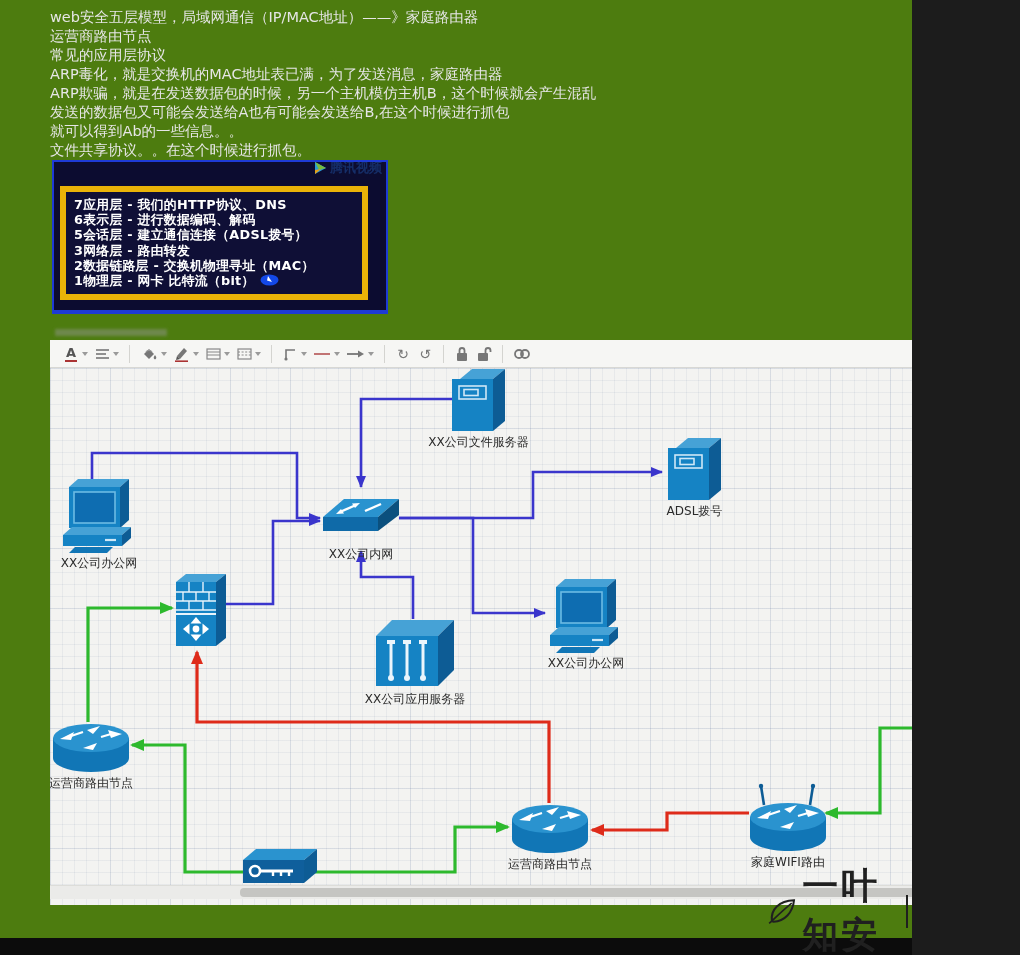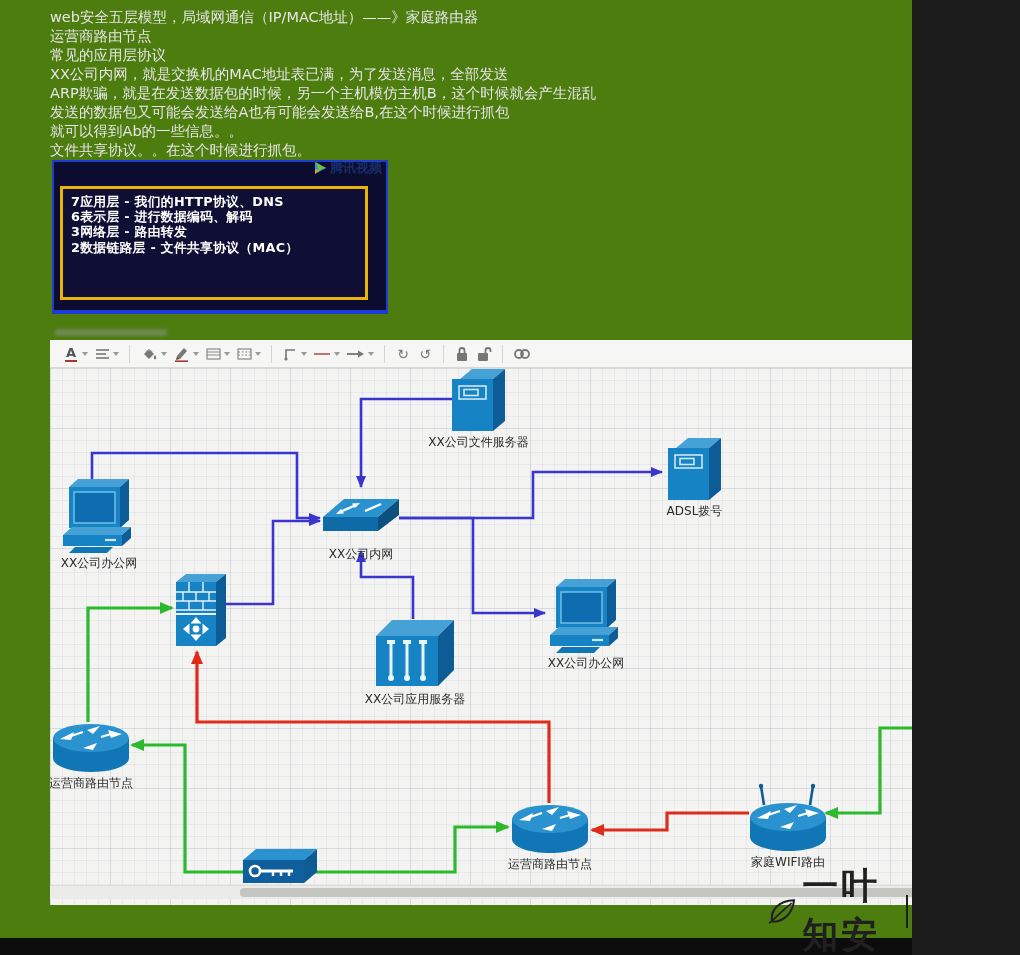--- a/index.html
+++ b/index.html
@@ -6,21 +6,21 @@
     font-family:"DejaVu Sans","Liberation Sans",sans-serif;}
   #stage{position:relative;width:912px;height:955px;background:#4d7c0f;overflow:hidden;}
 
   
   .notes{position:absolute;left:50px;top:8px;width:660px;color:#e6e6e6;font-size:14.5px;line-height:19px;white-space:nowrap;}
   .note-line{height:19px;}
 
   
   .osi{position:absolute;left:52px;top:160px;width:332px;height:148px;background:#0c0c30;
        border:2px solid #1e3bd6;border-bottom-width:4px;overflow:hidden;}
-  .osi-inner{position:absolute;left:6px;top:24px;width:308px;height:114px;border:3px solid #eab308;
+  .osi-inner{position:absolute;left:6px;top:24px;width:308px;height:114px;border:6px solid #eab308;
        background:rgba(25,25,70,.25);padding:5px 0 0 8px;box-sizing:border-box;}
   .osi-line{color:#fff;font-size:12.8px;font-weight:bold;line-height:15.2px;letter-spacing:.3px;white-space:nowrap;}
   .osi-cursor{display:inline-block;vertical-align:middle;margin-left:5px;}
   .watermark{position:absolute;top:-3px;right:4px;display:flex;align-items:center;gap:3px;
        color:#16306b;font-size:13px;font-weight:bold;filter:blur(.4px);opacity:.95;}
 
   
   .editor{position:absolute;left:50px;top:326px;width:970px;height:579px;}
   .title-smudge{position:absolute;left:5px;top:3px;width:112px;height:7px;background:rgba(150,150,150,.45);filter:blur(1.6px);}
   .toolbar{position:absolute;left:0;top:14px;width:970px;height:28px;background:#f6f6f4;border-bottom:1px solid #d8d8d4;
@@ -73,41 +73,46 @@
 </style>
 </head>
 <body>
 
 <div id="stage">
 
   <div class="notes" id="notes">
       <div class="note-line">web安全五层模型，局域网通信（IP/MAC地址）——》家庭路由器</div>
       <div class="note-line">运营商路由节点</div>
       <div class="note-line">常见的应用层协议</div>
-      <div class="note-line">XX公司内网，就是交换机的MAC地址表已满，为了发送消息，全部发送</div>
+      <div class="note-line">ARP毒化，就是交换机的MAC地址表已满，为了发送消息，家庭路由器</div>
       <div class="note-line">ARP欺骗，就是在发送数据包的时候，另一个主机模仿主机B，这个时候就会产生混乱</div>
       <div class="note-line">发送的数据包又可能会发送给A也有可能会发送给B,在这个时候进行抓包</div>
       <div class="note-line">就可以得到Ab的一些信息。。</div>
       <div class="note-line">文件共享协议。。在这个时候进行抓包。</div>
     </div>
 
   <div class="osi">
     <div class="watermark">
       <svg width="13" height="14" viewBox="0 0 13 14">
         <path d="M1,1 L12,7 L1,13 Z" fill="#2aa3e0"></path>
         <path d="M1,1 L12,7 L5,9 Z" fill="#7ec540"></path>
         <path d="M1,9 L7,8 L1,13 Z" fill="#f0a818"></path>
       </svg>
       <span>腾讯视频</span>
     </div>
     <div class="osi-inner" id="osiInner">
         <div class="osi-line">7应用层 - 我们的HTTP协议、DNS</div>
         <div class="osi-line">6表示层 - 进行数据编码、解码</div>
+        <div class="osi-line">5会话层 - 建立通信连接（ADSL拨号）</div>
         <div class="osi-line">3网络层 - 路由转发</div>
-        <div class="osi-line">2数据链路层 - 文件共享协议（MAC）</div>
+        <div class="osi-line">2数据链路层 - 交换机物理寻址（MAC）</div>
+        <div class="osi-line">1物理层 - 网卡 比特流（bit）<span class="osi-cursor"><svg width="19" height="12" viewBox="0 0 19 12">
+              <ellipse cx="9.5" cy="6" rx="9" ry="5.5" fill="#1348e8"></ellipse>
+              <path d="M8,2 L12,8 L7,6.5 Z" fill="#fff"></path>
+            </svg></span></div>
       </div>
   </div>
 
   <div class="editor">
     <div class="title-smudge"></div>
     <div class="toolbar" id="toolbar">
         <div class="tb-btn">
           <span class="tb-glyph">
             <span class="g-A">A</span>
           </span>

